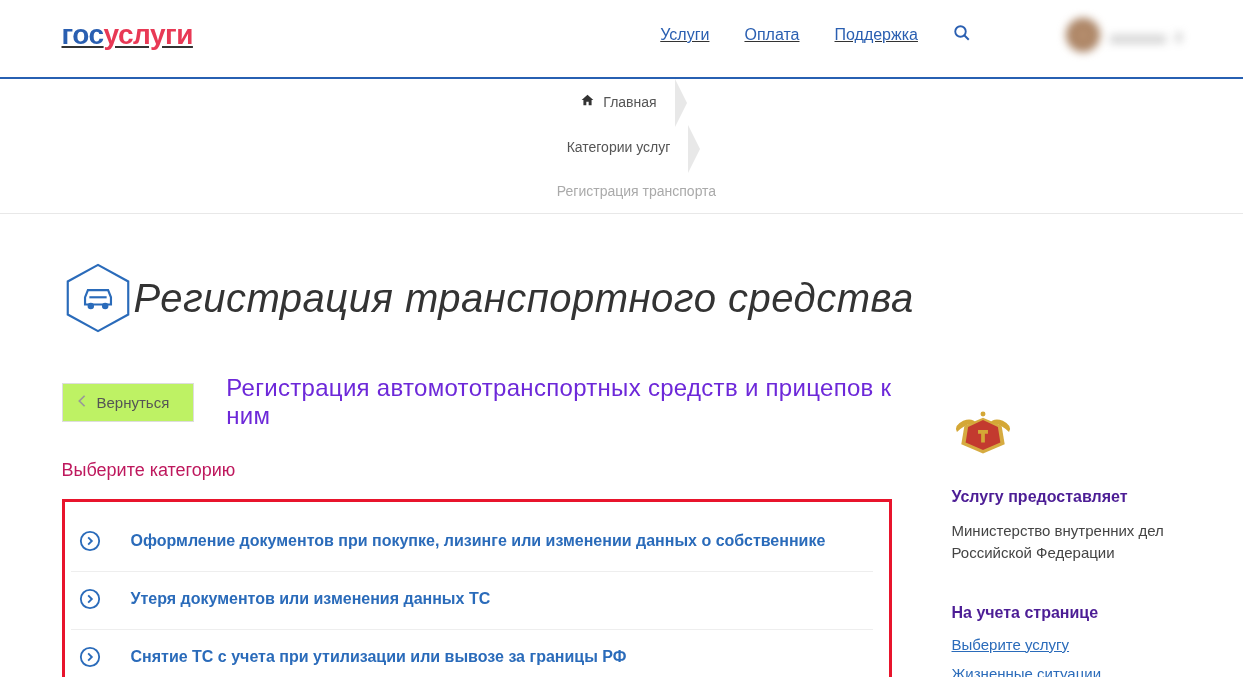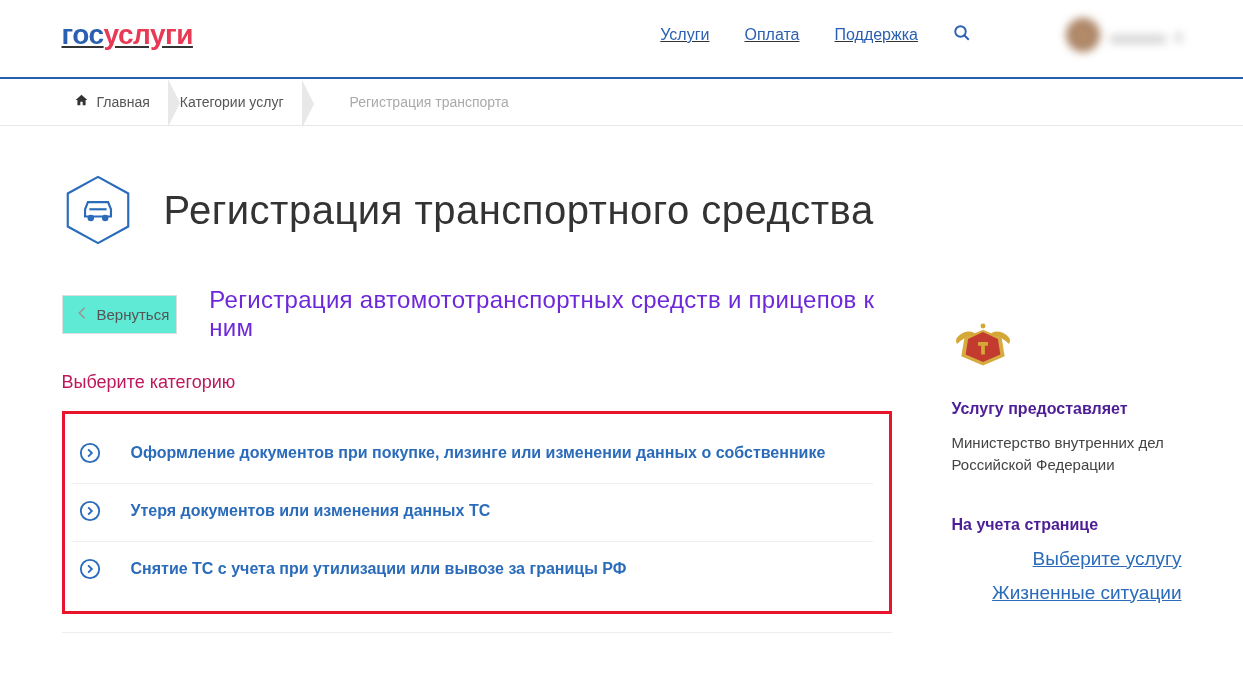--- a/index.html
+++ b/index.html
@@ -15,56 +15,56 @@
     .nav { margin-left: auto; display: flex; align-items: center; gap: 35px; margin-right: 35px; }
     .nav a { color: #2a5fb1; text-decoration: none; font-size: 16px; }
     .search-icon { color: #2a5fb1; cursor: pointer; }
     .user { display: flex; align-items: center; gap: 10px; margin-left: 60px; filter: blur(4px); }
     .user-avatar { width: 34px; height: 34px; border-radius: 50%; background: radial-gradient(circle, #b89070 0%, #a0795a 100%); }
     .user-name { color: #555; font-size: 14px; }
     .user-arrow { color: #999; font-size: 11px; }
     
     
     .breadcrumb-bar { border-top: 2px solid #2760b2; border-bottom: 1px solid #e8e8e8; background: #fff; }
-    .breadcrumb { display: flex; align-items: center; padding: 0; }
+    .breadcrumb { display: flex; align-items: center; padding: 0; flex-direction: column; }
     .crumb { display: flex; align-items: center; gap: 8px; padding: 14px 18px 14px 12px; color: #555; font-size: 14px; position: relative; }
     .crumb::after { content: ""; width: 0; height: 0; border-top: 24px solid transparent; border-bottom: 24px solid transparent; border-left: 12px solid #e8e8e8; position: absolute; right: -12px; top: 0; z-index: 1;}
     .crumb.last { color: #aaa; margin-left: 36px; }
     .crumb.last::after { display: none; }
     .home-icon { font-size: 16px; color: #333; }
     
     
-    .page-hero { display: flex; align-items: center; gap: 30px; padding: 48px 0 20px; }
+    .page-hero { display: flex; align-items: center; padding: 48px 0 20px; font-style: italic; }
     .hero-icon-wrap { width: 72px; height: 72px; display: flex; align-items: center; justify-content: center; }
     .page-title { font-size: 40px; font-weight: 300; color: #333; letter-spacing: 0.5px; }
     
     .two-col { display: flex; gap: 60px; }
     .main-col { flex: 1; min-width: 0; }
     .side-col { width: 230px; flex-shrink: 0; padding-top: 56px; }
     
     .sub-header { display: flex; align-items: center; gap: 32px; margin: 20px 0 30px; }
-    .back-btn { display: inline-flex; align-items: center; gap: 10px; border: 1px solid #ddd; background: #5eead4; padding: 10px 7px 10px 14px; font-size: 15px; color: #555; cursor: pointer; }
+    .back-btn { display: inline-flex; align-items: center; gap: 10px; border: 1px solid #ddd; background: #bef264; padding: 10px 24px 10px 14px; font-size: 15px; color: #555; cursor: pointer; }
     .back-btn .chev { color: #999; }
     .sub-title { font-size: 24px; font-weight: 400; color: #6d28d9; letter-spacing: 0.3px; }
     
     .cat-label { font-size: 18px; margin: 30px 0 18px; color: #be185d; }
     
     .category-list { border: 3px solid #e8142c; padding: 12px 16px 12px 6px; }
     .cat-item { display: flex; align-items: flex-start; gap: 30px; padding: 15px 8px; border-bottom: 1px solid #eee; cursor: pointer; font-weight: bold; }
     .cat-item:last-child { border-bottom: none; }
     .cat-arrow { flex-shrink: 0; margin-top: 1px; }
     .cat-text { color: #2a6bba; font-size: 16px; line-height: 1.45; }
     
     .divider { border-bottom: 1px solid #eee; margin-top: 18px; }
     
     
     .emblem { width: 60px; height: 50px; margin-bottom: 28px; }
     .side-head { font-weight: bold; font-size: 16px; margin-bottom: 14px; color: #4c1d95; }
     .side-text { font-size: 15px; color: #444; line-height: 1.45; margin-bottom: 40px; }
-    .side-links a { display: block; color: #2a6bba; font-size: 19px; text-decoration: underline; margin-bottom: 12px; text-align: right; }
+    .side-links a { display: block; color: #2a6bba; font-size: 15px; text-decoration: underline; margin-bottom: 12px; }
   </style>
 </head>
 <body>
 
 <div class="header">
   <div class="container header-inner">
     <div class="logo">
       <span class="logo-gos">гос</span><span class="logo-uslugi">услуги</span>
     </div>
     <nav class="nav">

